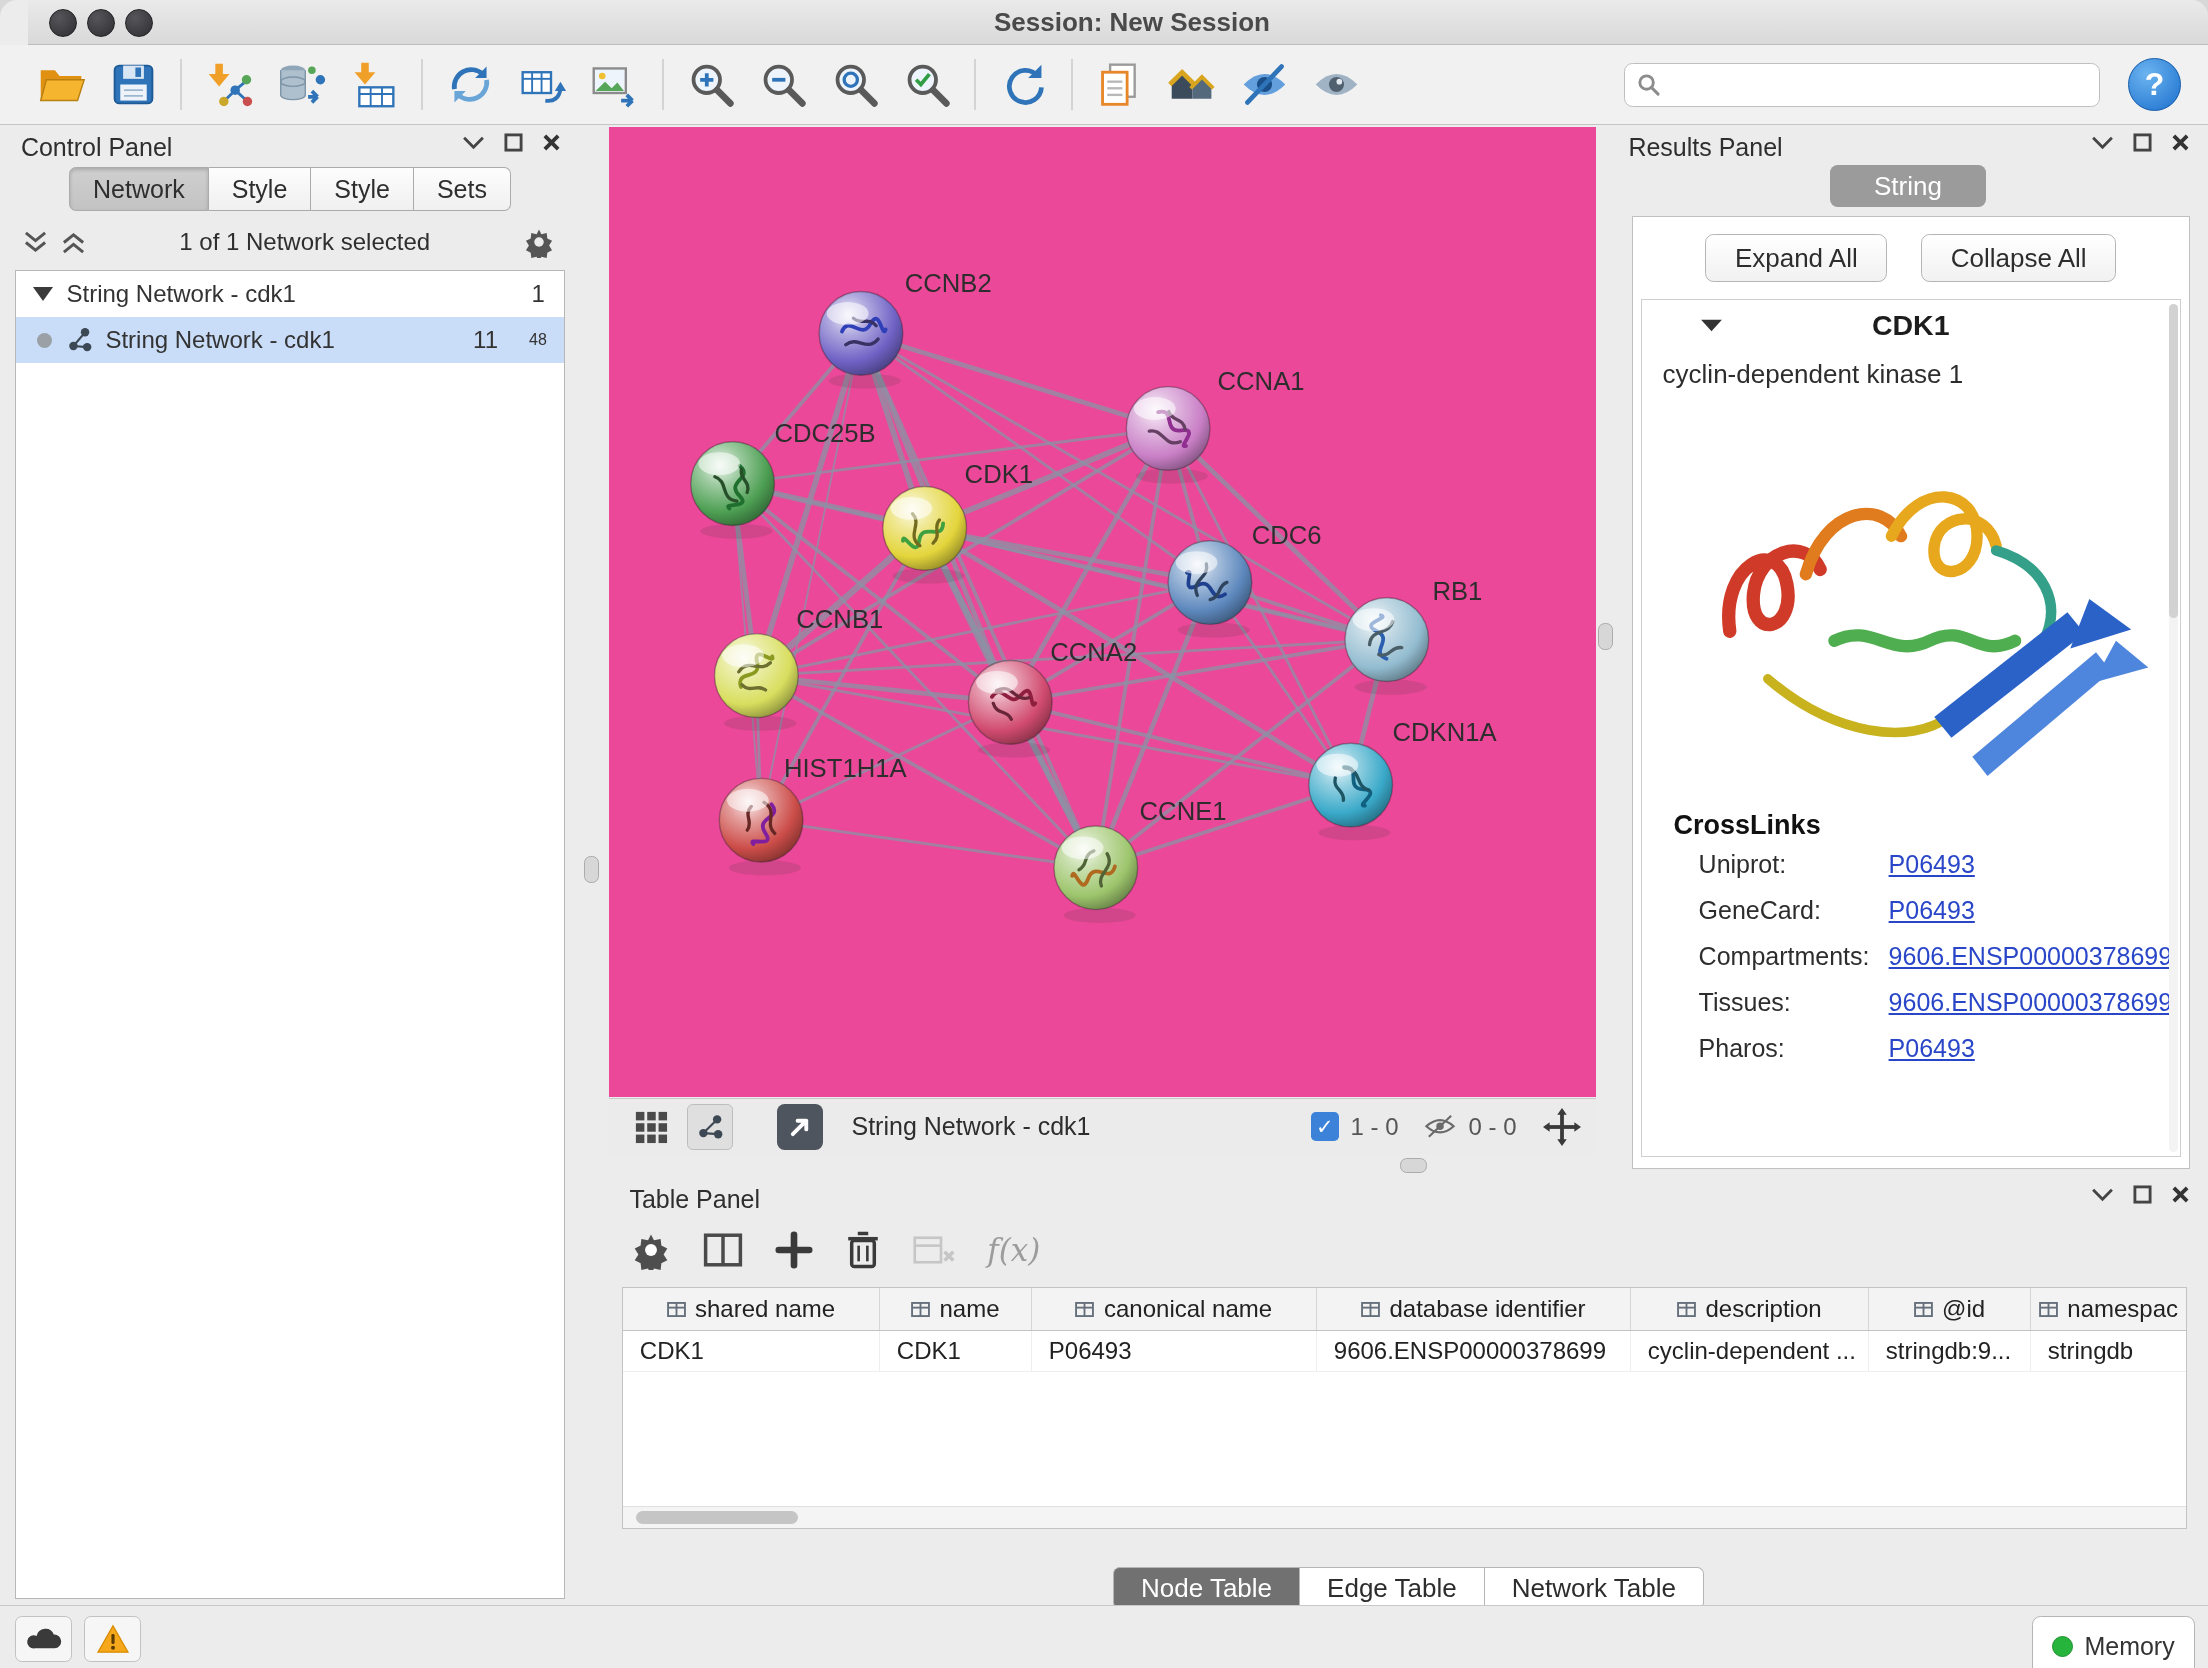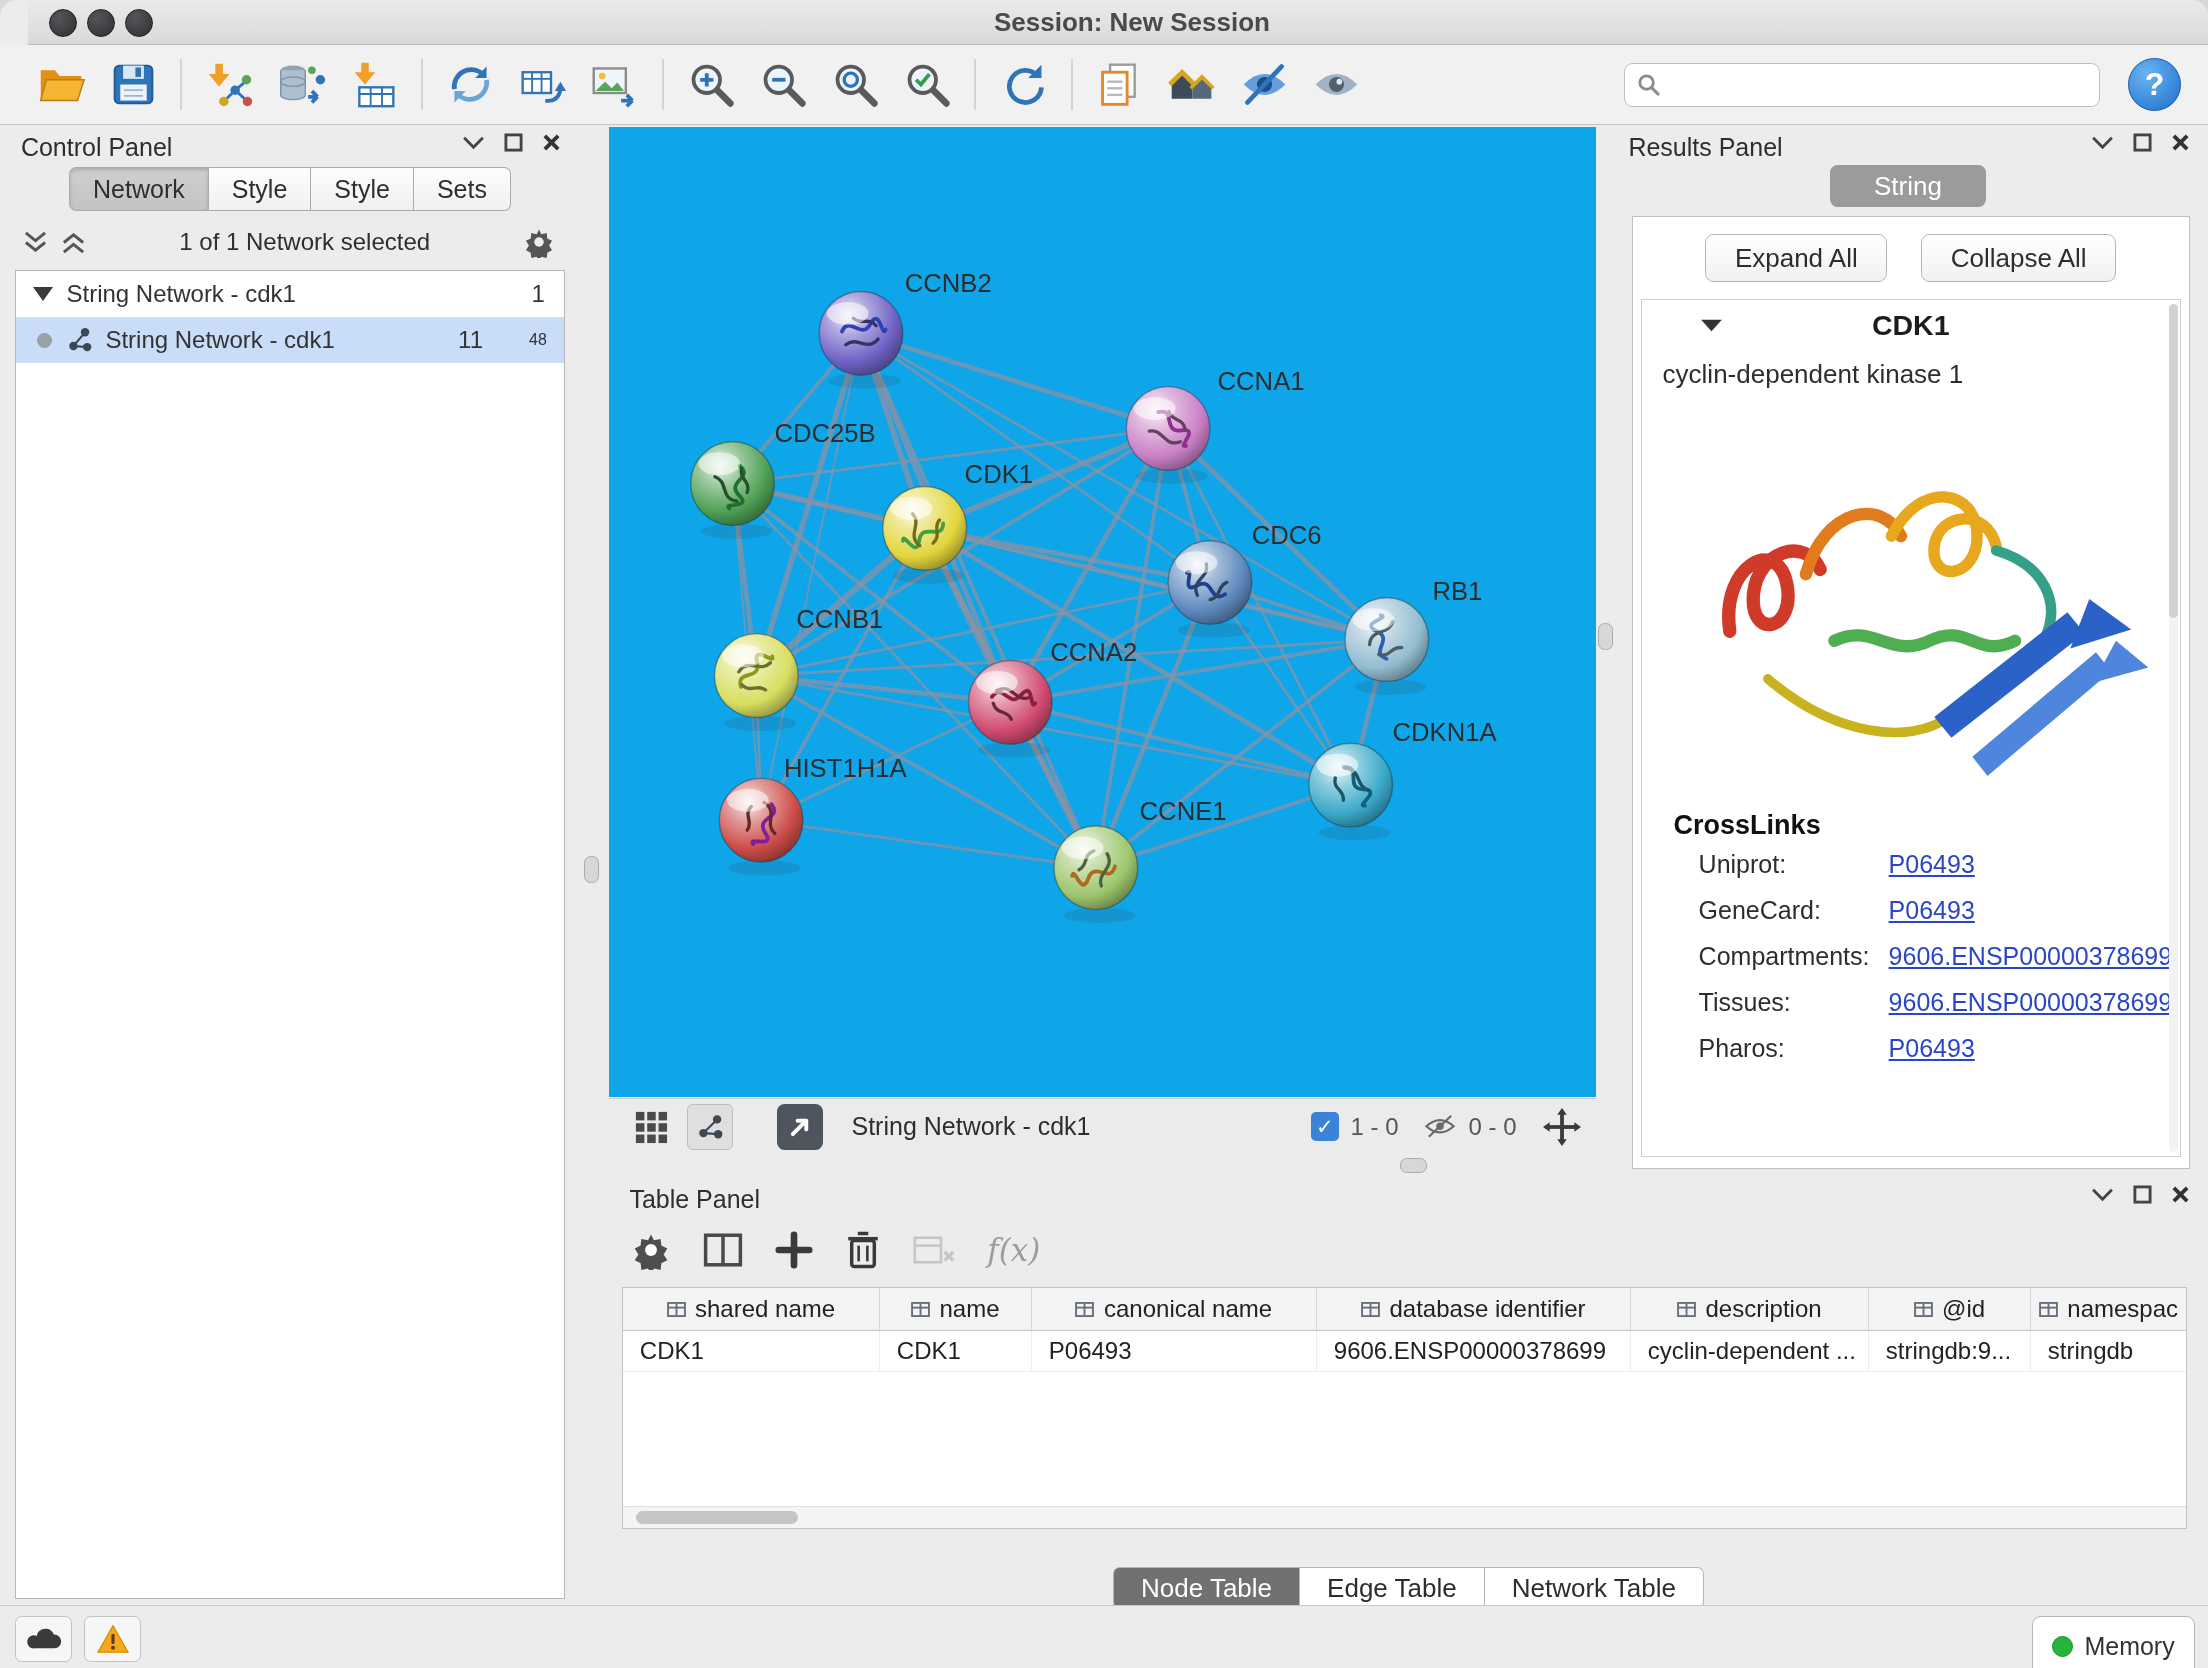--- a/index.html
+++ b/index.html
@@ -45,21 +45,21 @@
   .cp-selrow{position:absolute;left:5.7px;right:5.7px;top:93px;height:44px;display:flex;align-items:center;}
   .cp-selrow .txt{flex:1;text-align:center;font-size:24px;color:#2e2e2e;}
   .cp-tree{position:absolute;left:5.7px;right:5.7px;top:143px;bottom:3.8px;background:#fff;border:1px solid #b7b7b7;}
   .tree-row{height:46px;display:flex;align-items:center;font-size:24px;}
   .tree-row.child{background:#c9ddf8;}
   .tree-count{margin-left:auto;margin-right:19px;color:#333;}
   .tri{width:0;height:0;border-left:10.5px solid transparent;border-right:10.5px solid transparent;
        border-top:14.3px solid #3a3a3a;margin:0 13.3px 0 17px;}
 
   
-  .net-canvas{position:absolute;left:609px;top:127px;width:987px;height:970px;background:#0ea5e9;}
+  .net-canvas{position:absolute;left:609px;top:127px;width:987px;height:970px;background:#ec4899;}
   .node-label{font-size:27px;fill:#2d2d2d;font-family:"Liberation Sans","DejaVu Sans",sans-serif;}
   .net-footer{position:absolute;left:609px;top:1098px;width:987px;height:55px;background:#ebebeb;
               border-top:1px solid #c9c9c9;display:flex;align-items:center;}
   .nf-title{font-size:25px;color:#2e2e2e;margin-left:28.5px;}
   .nf-right{margin-left:auto;display:flex;align-items:center;gap:11.4px;margin-right:15px;}
   .nf-num{font-size:24px;color:#555;}
   .share-box{width:44px;height:44px;background:#dfdfdf;border:1px solid #bdbdbd;border-radius:5.7px;
              display:flex;align-items:center;justify-content:center;margin-left:19px;}
   .ne-btn{width:46px;height:46px;background:#4e555e;border-radius:7.6px;display:flex;align-items:center;
           justify-content:center;margin-left:44px;}
@@ -331,21 +331,21 @@
         <svg width="28.5" height="28.5" viewBox="0 0 54 54" style="margin-right:11.4px;flex:0 0 auto">
           <g stroke="#3c4854" stroke-width="4">
               <line x1="16" y1="38" x2="38" y2="12"></line>
               <line x1="16" y1="38" x2="42" y2="40"></line>
             </g>
           <circle cx="16" cy="38" r="8" fill="#3c4854"></circle>
             <circle cx="38" cy="12" r="8" fill="#3c4854"></circle>
             <circle cx="42" cy="40" r="8" fill="#3c4854"></circle>
         </svg>
         <span>String Network - cdk1</span>
-        <span class="tree-count" style="margin-right:46px">11</span>
+        <span class="tree-count" style="margin-right:31px">11</span>
         <span style="margin-right:17px;font-size:16px">48</span>
       </div>
     </div>
   </div>
 
   <div class="knob-v" style="left:584px;top:856px"></div>
   <div class="knob-v" style="left:1598px;top:623px"></div>
   <div class="knob-h" style="left:1400px;top:1158px"></div>
 
   <div class="net-canvas">

